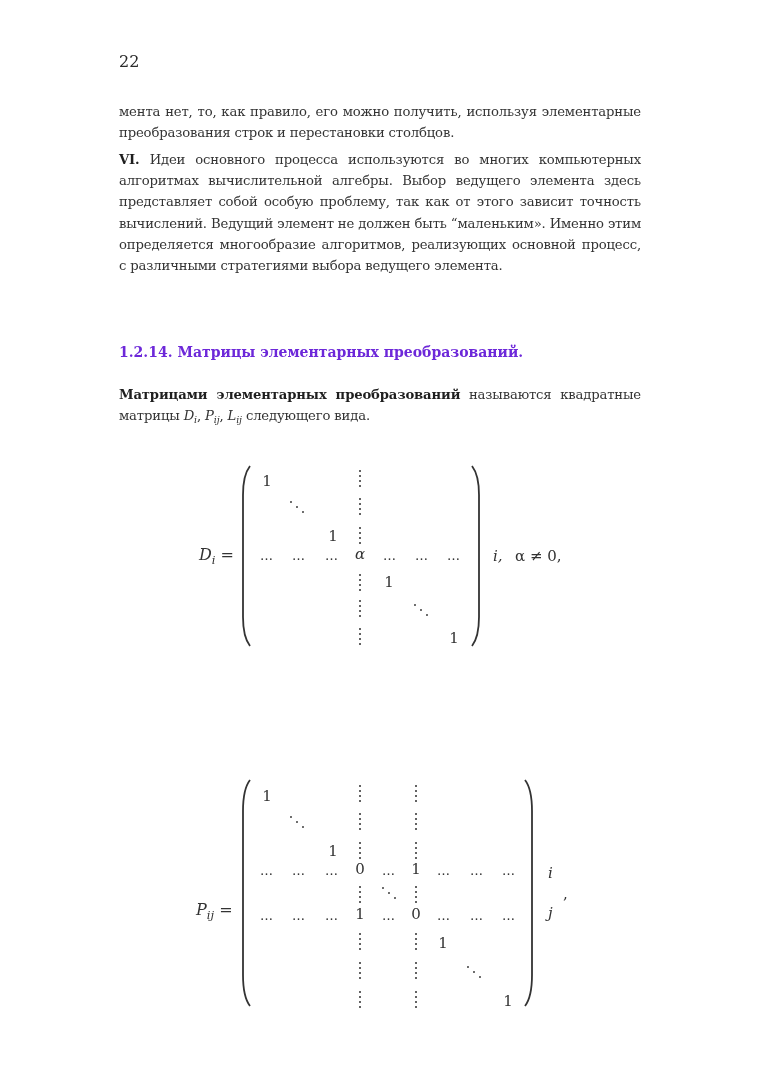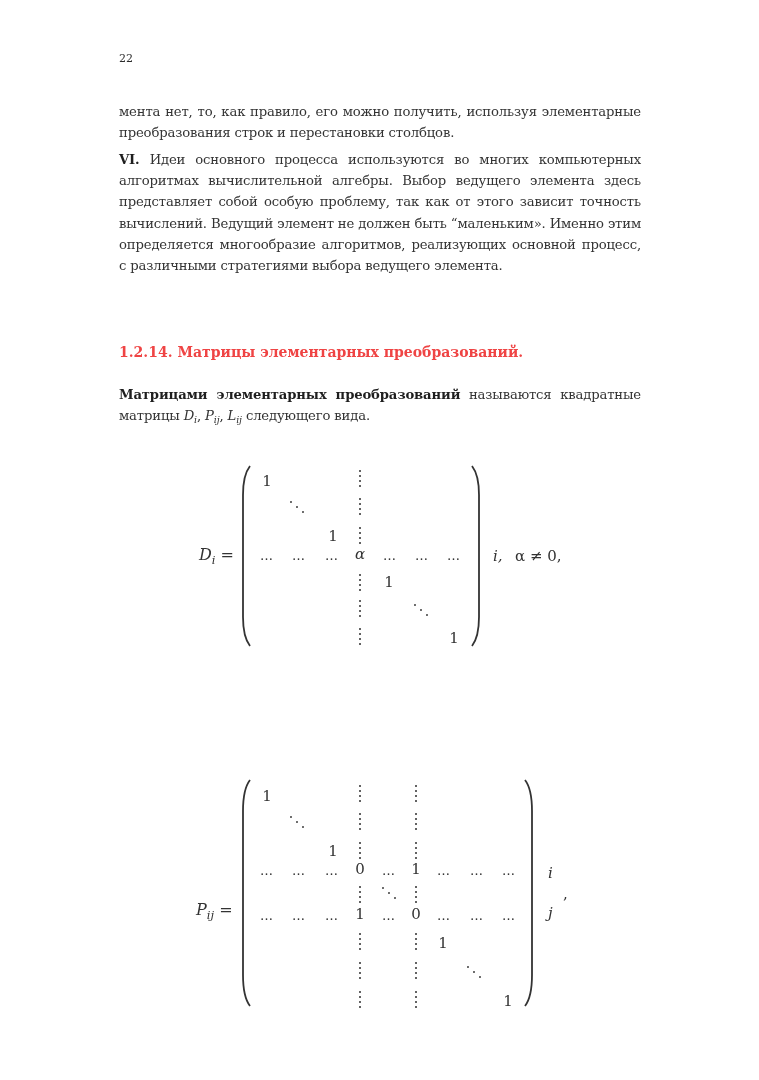--- a/index.html
+++ b/index.html
@@ -1,24 +1,24 @@
 <!DOCTYPE html>
 <html><head>
 <meta charset="utf-8">
 <style>
   html, body { margin: 0; padding: 0; background: #ffffff; }
   body { width: 759px; height: 1080px; position: relative; overflow: hidden;
          font-family: "DejaVu Serif", "Liberation Serif", serif; color: #2a2a2a; }
   .page { position: absolute; left: 0; top: 0; width: 759px; height: 1080px; background: #ffffff; }
-  .header-num { position: absolute; left: 119px; top: 52px; font-size: 11px; }
+  .header-num { position: absolute; left: 119px; top: 52px; font-size: 16px; }
   .header-title { position: absolute; right: 118px; top: 52px; font-size: 15px; font-style: italic; }
   .para { position: absolute; left: 119px; width: 522px; font-size: 13.2px; line-height: 21.2px;
           text-align: justify; letter-spacing: -0.15px; color: #333; }
   .para b { color: #1e1e1e; }
-  .heading { position: absolute; left: 119px; font-size: 14px; font-weight: bold; color: #ef4444; }
+  .heading { position: absolute; left: 119px; font-size: 14px; font-weight: bold; color: #6d28d9; }
   .m { font-style: italic; font-family: "DejaVu Serif", serif; }
   .sub { font-size: 0.72em; vertical-align: -0.3em; font-style: italic; }
 
   .mx { position: absolute; left: 0; top: 0; width: 759px; }
   .cell { position: absolute; transform: translate(-50%, -50%); font-size: 15px; color: #333;
           white-space: nowrap; font-family: "DejaVu Serif", serif; }
   .vdots { position: absolute; width: 2px; transform: translateX(-50%); }
   .vdots i { display: block; width: 1.6px; height: 1.6px; background: #444; border-radius: 50%; margin: 0 0 3.4px 0; }
   .hdots { letter-spacing: 1px; font-size: 13px; }
   .ddots { position: absolute; width: 20px; height: 16px; transform: translate(-50%, -50%); }

